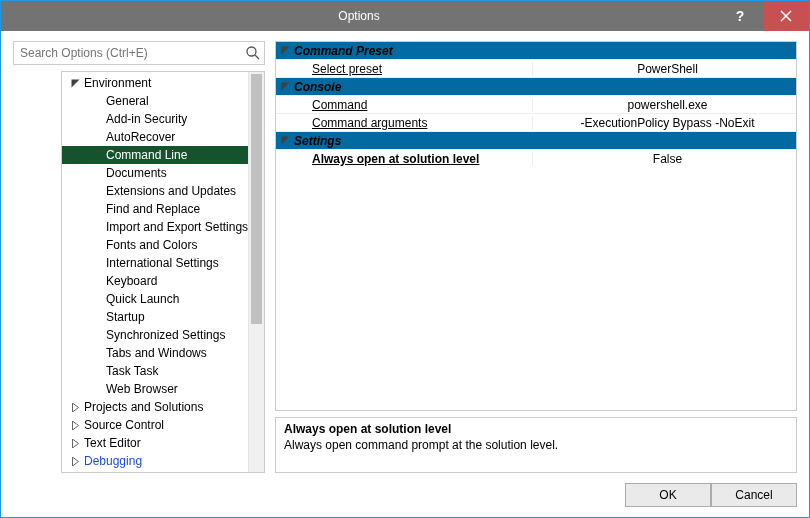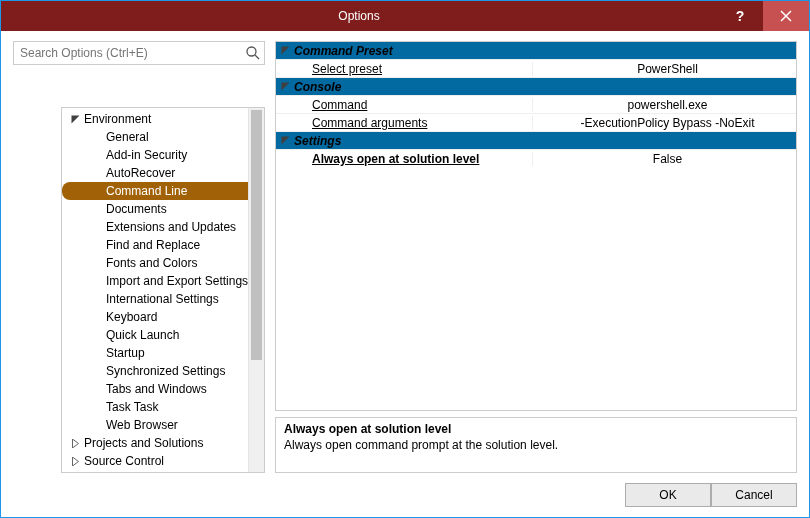--- a/index.html
+++ b/index.html
@@ -3,47 +3,47 @@
 <meta charset="utf-8">
 <style>
   * { box-sizing: border-box; font-family: "Segoe UI", Tahoma, sans-serif; font-size: 12px; }
   html, body { margin:0; padding:0; }
   body { background:#fff; }
   .window {
     width:810px; height:518px; border:1px solid #1c97ea; display:flex; flex-direction:column;
     box-shadow: 4px 4px 12px rgba(0,0,0,.15);
   }
   .titlebar {
-    height:30px; background:#7f1d1d; display:flex; align-items:center; color:#fff;justify-content:space-between;
+    height:30px; background:#737373; display:flex; align-items:center; color:#fff;justify-content:space-between;
   }
   .titlebar .title { flex:1; text-align:center; font-size:12px; }
   .titlebar .controls { display:flex; height:100%; }
   .titlebar .ctl { width:46px; display:flex; align-items:center; justify-content:center; }
   .ctl.help { color:#fff; font-size:14px; font-weight:bold; }
   .ctl.close { background:#c75050; color:#fff; }
   .ctl.close svg { width:12px; height:12px; }
   .client { flex:1; background:#fff; padding:10px 12px 10px 12px; display:flex; flex-direction:column; }
   .cols { flex:1; display:flex; gap:10px; min-height:0; }
-  .leftcol { width:252px; display:flex; flex-direction:column;gap:36px; }
+  .leftcol { width:252px; display:flex; flex-direction:column; }
   .searchwrap { position:relative; }
   .searchbox {
     width:100%; height:24px; border:1px solid #ccc; padding:2px 24px 2px 6px; color:#666;
     background:#fff; outline:none;
   }
   .searchicon { position:absolute; right:4px; top:4px; width:16px; height:16px; color:#555; display:flex; align-items:center; justify-content:center; }
   .tree {
     margin-top:6px; flex:1; border:1px solid #ccc; overflow:hidden; position:relative; background:#fff;margin-left:48px;
   }
   .tree-scroll { position:absolute; inset:0; overflow:hidden; padding:2px 0; }
   .tree-sb { position:absolute; right:0; top:0; bottom:0; width:16px; background:#f0f0f0; border-left:1px solid #e4e4e4; }
   .tree-sb .thumb { position:absolute; left:2px; right:2px; top:2px; height:250px; background:#c0c0c0; border-radius:0; }
   .tnode { display:flex; align-items:center; height:18px; padding-right:18px; cursor:default; color:#000; }
   .tnode .exp { width:14px; height:14px; display:flex; align-items:center; justify-content:center; flex-shrink:0; }
   .tnode .lbl { padding-left:2px; white-space:nowrap; }
-  .tnode.sel { background:#a16207; color:#fff;border-radius:8px; }
+  .tnode.sel { background:#14532d; color:#fff; }
   .tnode.depth0 { padding-left:6px; }
   .tnode.depth1 { padding-left:28px; }
   .tnode.cut { color:#1d4ed8; }
   .exp svg { width:9px; height:9px; }
 
   .rightcol { flex:1; display:flex; flex-direction:column; min-width:0; }
   .propgrid { flex:1; border:1px solid #ccc; background:#fff; overflow:hidden; }
   .prow { display:flex; height:18px; align-items:center; border-bottom:1px solid #eee; }
   .prow:last-child { border-bottom:none; }
   .prow.cat { background:#0369a1; font-weight:bold;font-style:italic; }
@@ -124,25 +124,25 @@
               <div class="tnode depth1">
                 <span class="exp"></span>
                 <span class="lbl">Extensions and Updates</span>
               </div>
               <div class="tnode depth1">
                 <span class="exp"></span>
                 <span class="lbl">Find and Replace</span>
               </div>
               <div class="tnode depth1">
                 <span class="exp"></span>
+                <span class="lbl">Import and Export Settings</span>
+              </div>
+              <div class="tnode depth1">
+                <span class="exp"></span>
                 <span class="lbl">Fonts and Colors</span>
-              </div>
-              <div class="tnode depth1">
-                <span class="exp"></span>
-                <span class="lbl">Import and Export Settings</span>
               </div>
               <div class="tnode depth1">
                 <span class="exp"></span>
                 <span class="lbl">International Settings</span>
               </div>
               <div class="tnode depth1">
                 <span class="exp"></span>
                 <span class="lbl">Keyboard</span>
               </div>
               <div class="tnode depth1">

